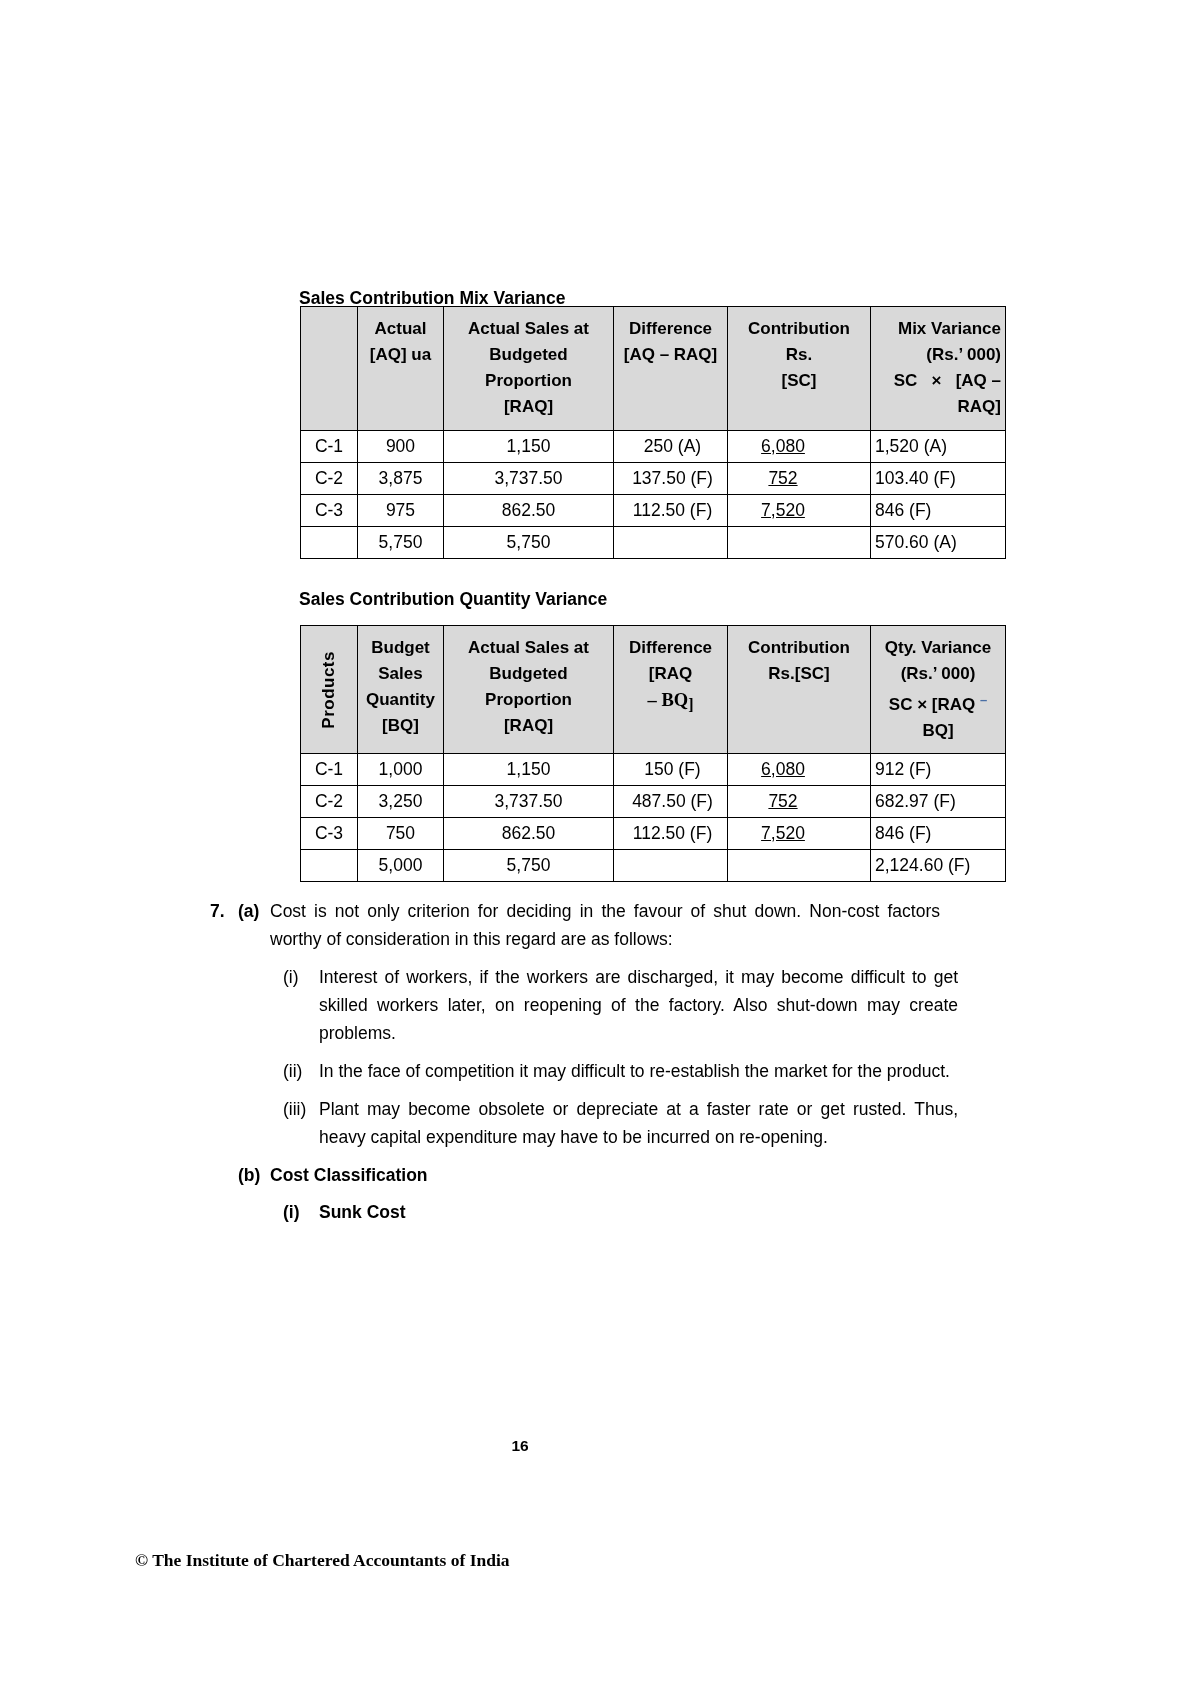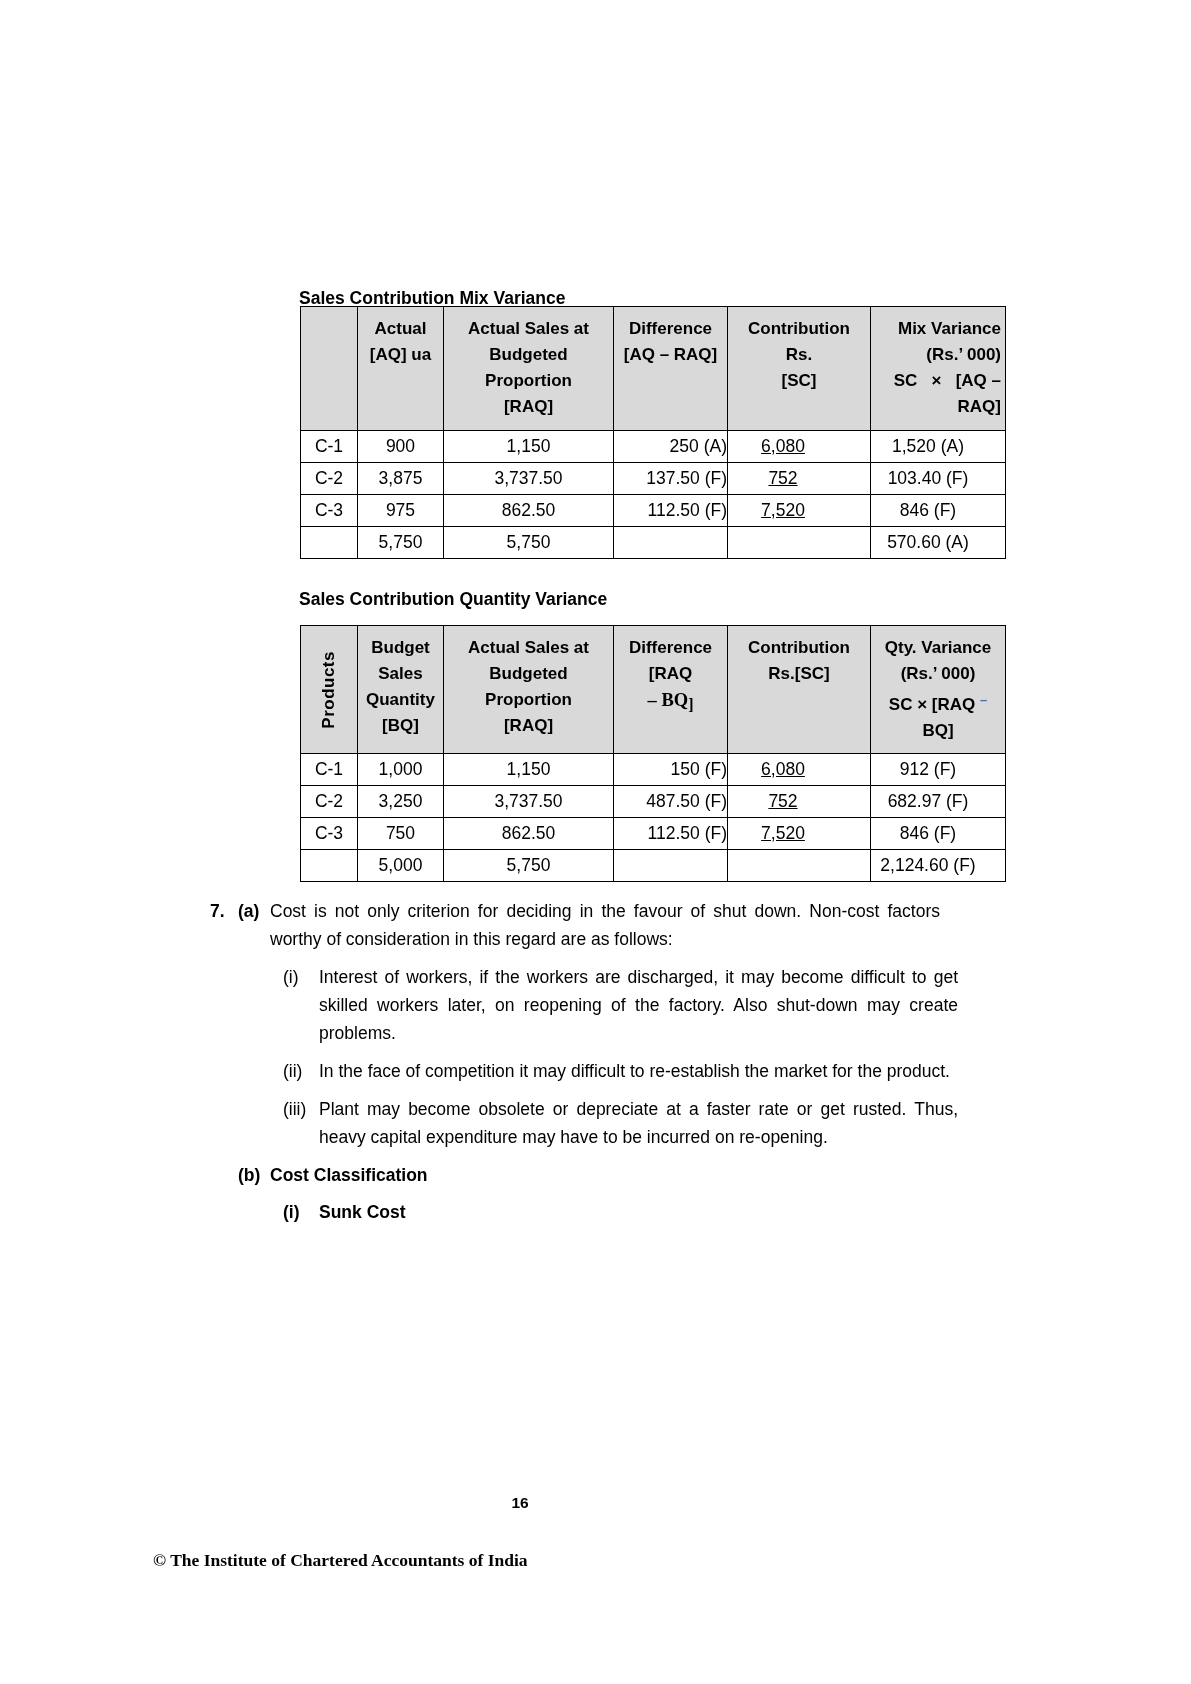--- a/index.html
+++ b/index.html
@@ -35,47 +35,47 @@
     font-size:17.5px; text-align:center; padding:0 4px; vertical-align:middle;
     background:#fff;
   }
   .hline { display:block; text-align:center; white-space:pre-wrap; }
   th.lefth .hline { text-align:right; padding-left:2px; }
   th.prod { vertical-align:middle; text-align:center; }
   .vert {
     display:inline-block; writing-mode:vertical-rl; transform:rotate(180deg);
     font-weight:bold; font-size:17px; letter-spacing:0.5px;
   }
-  td.rightcell  { text-align:right; padding-right:0; }
-  td.varcell    { text-align:center; padding-right:24px;margin-top:12px; }
+  td.rightcell  { text-align:center; padding-right:0; }
+  td.varcell    { text-align:left; padding-right:24px;margin-top:12px; }
   td.sccell     { padding-right:36px;text-decoration:underline; }
   .eq    { font-family:"Liberation Serif", serif; font-weight:bold; font-size:18.5px; }
   .eqbr  { font-family:"Liberation Serif", serif; font-weight:bold; font-size:16px; vertical-align:-4px; }
   .supminus { vertical-align:6px; font-size:13px; font-weight:bold; color:#4a6fa5; }
 
   .sec7 { position:absolute; left:210px; top:897px; width:748px; font-size:17.5px; line-height:28px; }
   .row7 { display:flex; align-items:flex-start; }
   .num7 { width:28px; font-weight:bold; flex:0 0 auto; }
   .mk-ab { width:32px; font-weight:bold; flex:0 0 auto; }
   .txt-a { width:670px; text-align:justify; }
   .items { margin-left:73px; }
   .item  { display:flex; margin-top:10px; align-items:flex-start; }
   .mk-i  { width:36px; flex:0 0 auto; }
   .txt-i { flex:1; text-align:justify; }
   .bold  { font-weight:bold; }
   .b-block { margin-top:10px; }
   .sunk-head { margin-top:9px; }
   .reason { margin-top:9px; width:621px; text-align:justify; }
 
   .pageno {
-    position:absolute; left:496px; top:1494px; width:48px; text-align:center;
+    position:absolute; left:496px; top:1437px; width:48px; text-align:center;
     font-size:15.5px; font-weight:bold;
   }
   .footer {
-    position:absolute; left:153px; top:1550px;
+    position:absolute; left:135px; top:1550px;
     font-family:"Liberation Serif", serif; font-weight:bold; font-size:17.5px; white-space:nowrap;
   }
 </style>
 </head>
 <body>
 
 <div class="page">
 
   <div class="heading h1">Sales Contribution Mix Variance</div>
 

